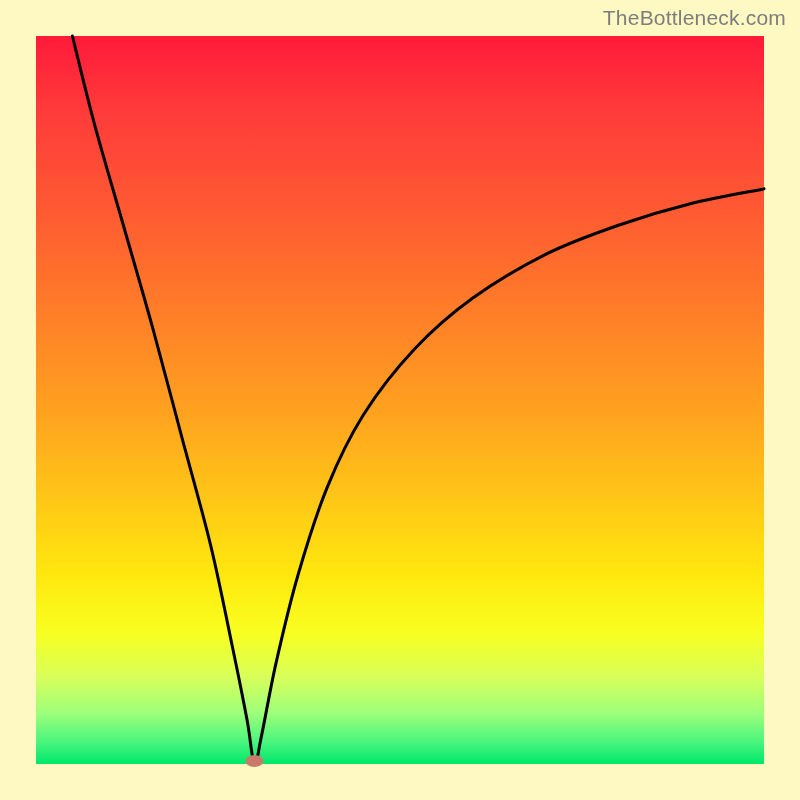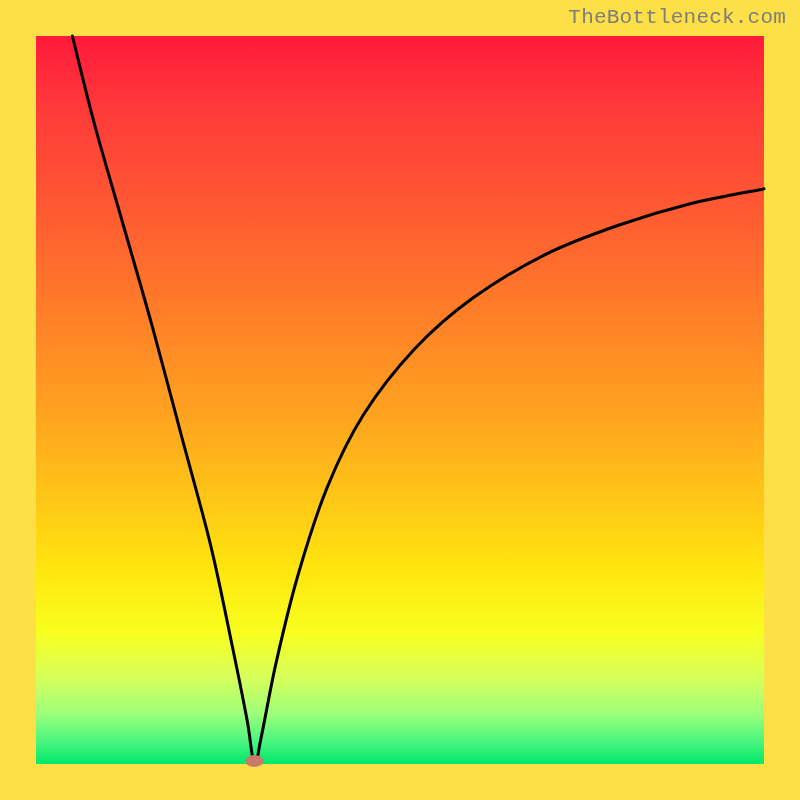--- a/index.html
+++ b/index.html
@@ -8,22 +8,21 @@
     width: 800px;
     height: 800px;
     overflow: hidden;
     background: #000;
     font-family: Arial, Helvetica, sans-serif;
   }
   .frame {
     position: relative;
     width: 800px;
     height: 800px;
-    background: #fde047;
-    font-family: Liberation Mono, monospace;
+    background: #fef9c3;
   }
   .plot-area {
     position: absolute;
     left: 36px;
     top: 36px;
     width: 728px;
     height: 728px;
     
     background: linear-gradient(
       to bottom,

